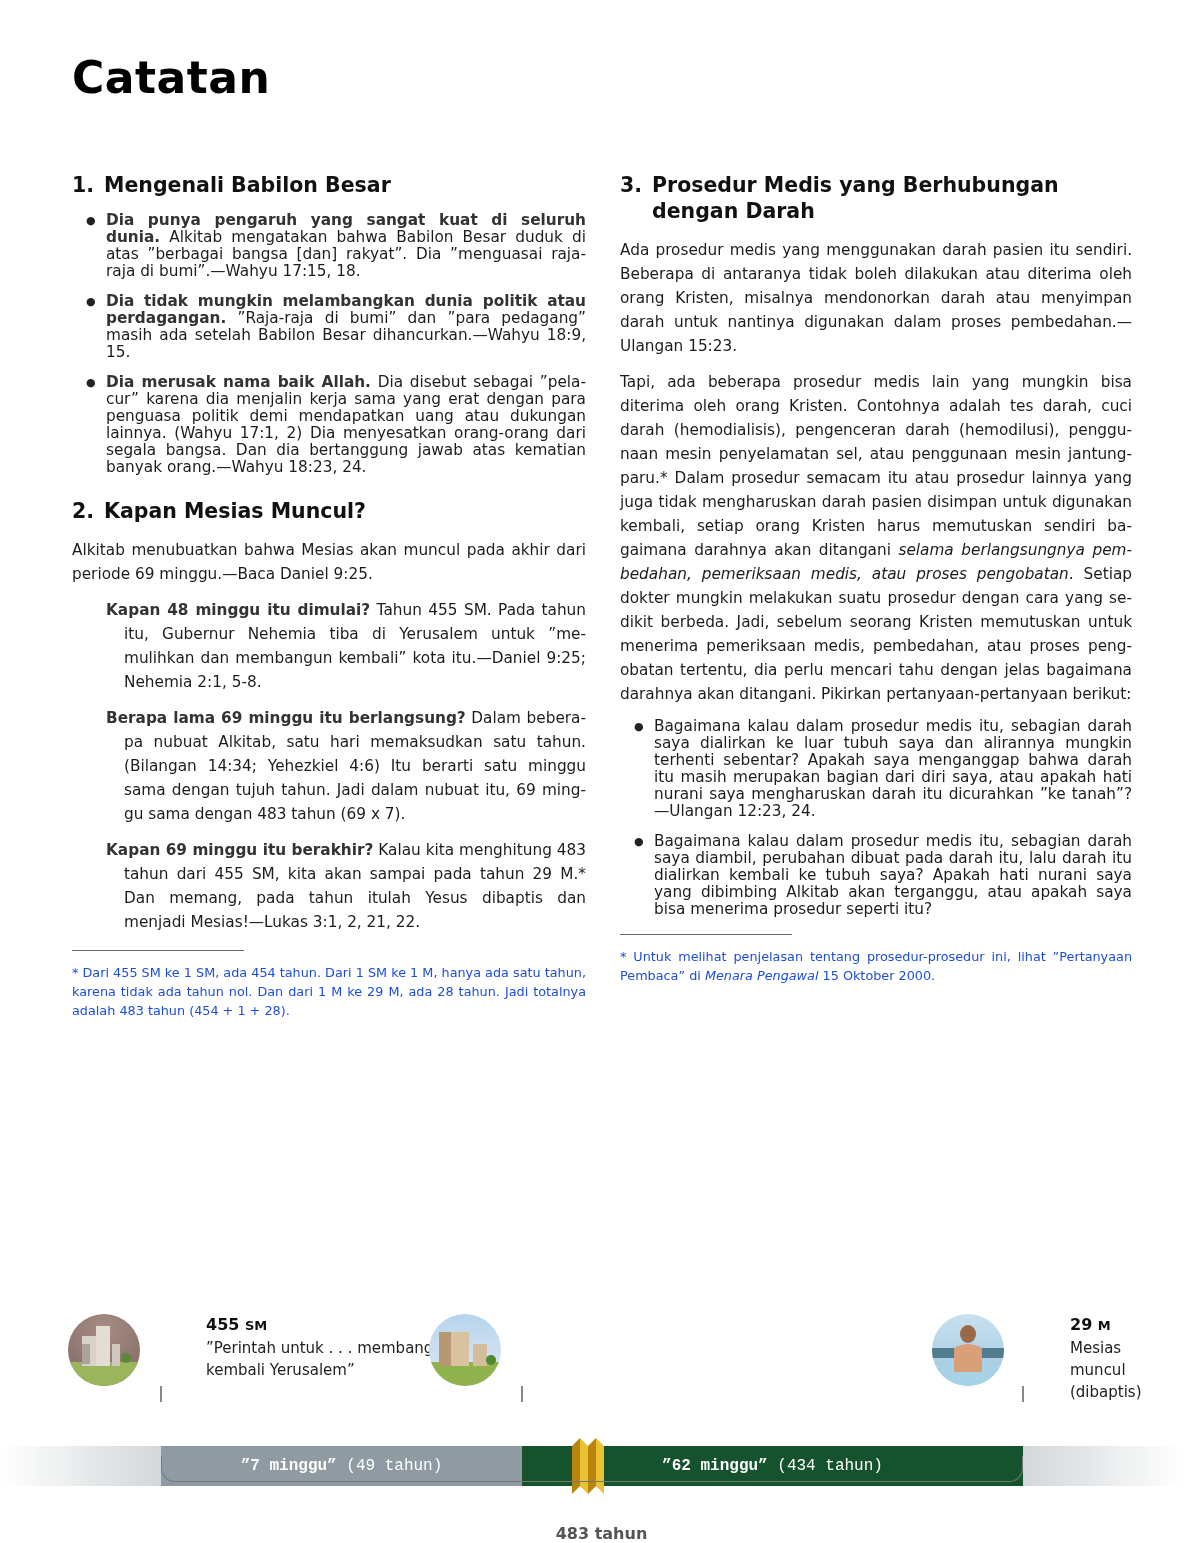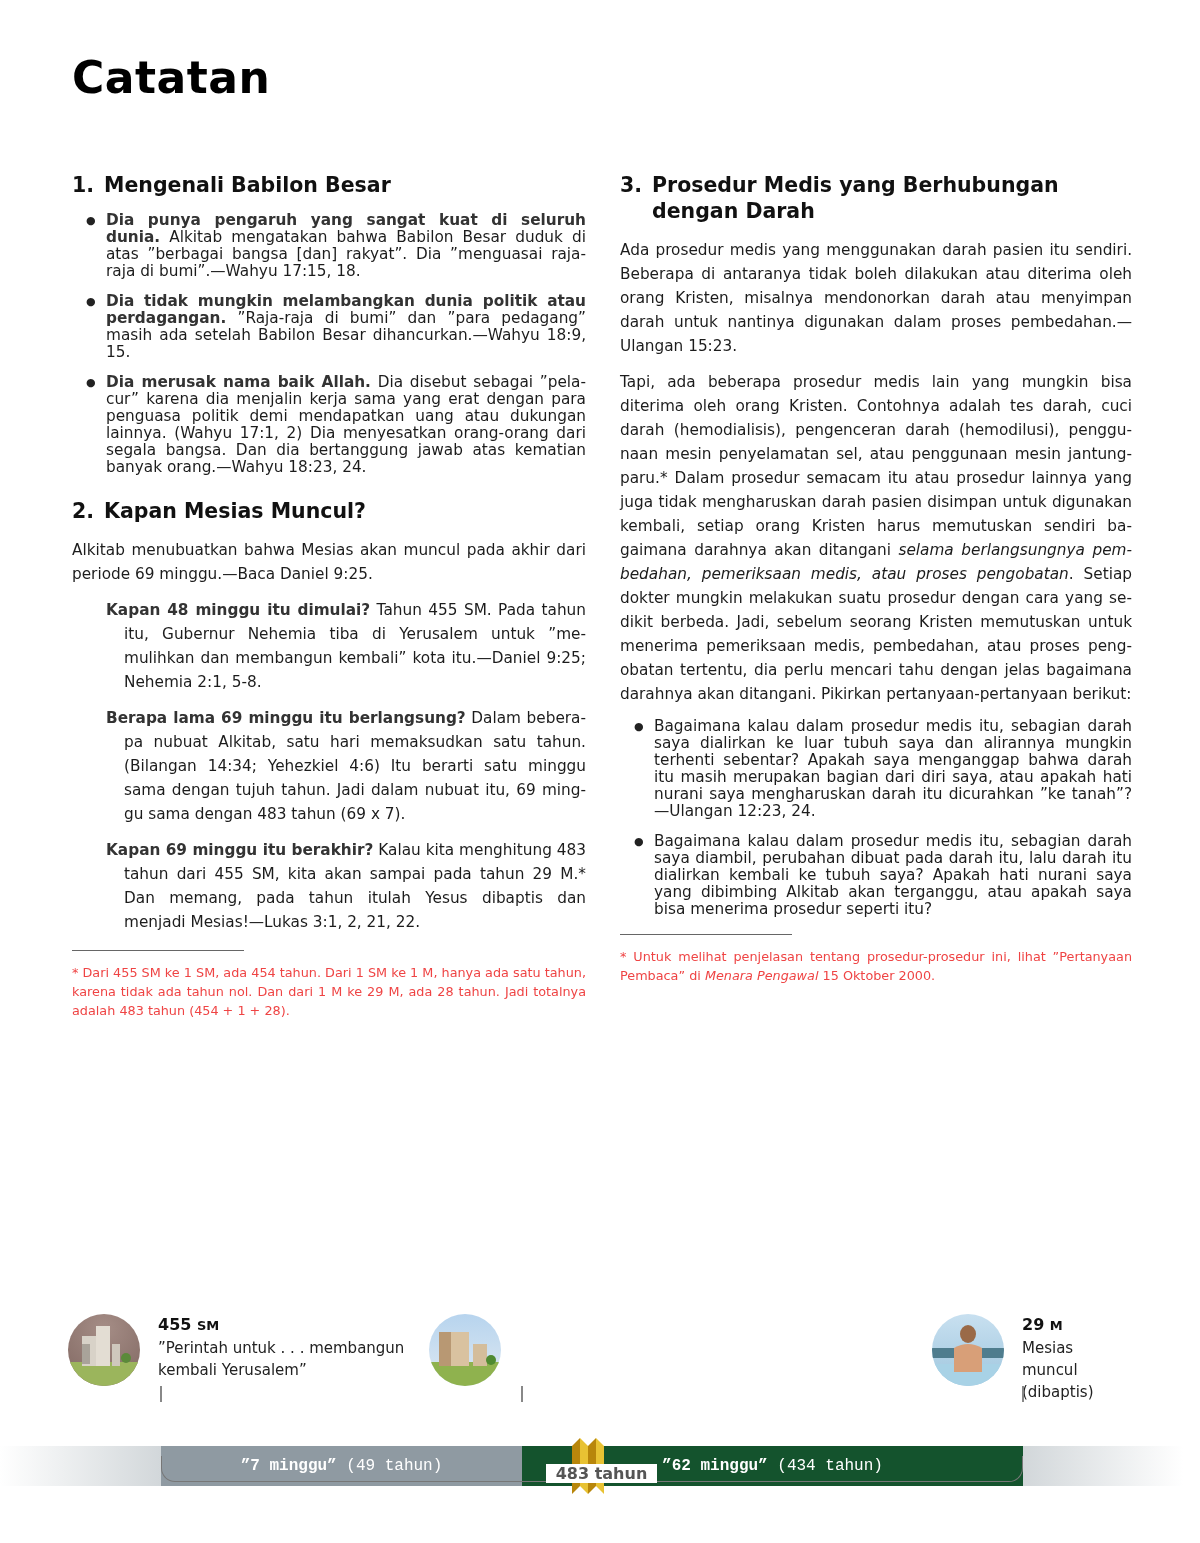--- a/index.html
+++ b/index.html
@@ -22,43 +22,43 @@
   i { font-style: italic; }
 
   ul.bullets { list-style: none; margin: 0 0 14px 0; }
   ul.bullets li { position: relative; padding-left: 34px; margin-bottom: 13px; font-size: 15.3px; line-height: 17px; text-align: justify; }
   ul.bullets li::before { content: "●"; position: absolute; left: 14px; top: 0; font-size: 11px; color: #222; }
 
   .qa { padding-left: 34px; text-indent: -18px; margin-left: 18px; margin-bottom: 12px; font-size: 15.3px; line-height: 24px; text-align: justify; }
   .qa b { color: #333; }
 
   .fn-rule { width: 172px; border-top: 1.5px solid #666; margin: 16px 0 12px 0; }
-  .footnote { font-size: 12.8px; line-height: 19px; color: #ef4444; }
+  .footnote { font-size: 12.8px; line-height: 19px; color: #1d4ed8; }
 
   .sec2 { margin-top: 22px; }
-  .tl-event { position: absolute; top: 12px; display: flex; }
+  .tl-event { position: absolute; top: 12px; display: flex; gap: 48px; }
   .tl-avatar { width: 72px; height: 72px; border-radius: 50%; flex: none; overflow: hidden; position: relative; }
   .tl-text { margin-left: 18px; font-size: 15px; line-height: 22px; color: #222; }
   .tl-year { font-weight: bold; font-size: 16px; color: #111; }
   .tl-year small { font-size: 13px; }
 
   .tl-tick { position: absolute; width: 1.5px; background: #888; height: 16px; top: 1386px; }
 
   .bar-wrap { position: absolute; top: 1446px; height: 40px; font-family: Liberation Mono, monospace; }
   .bar-fade-left { left: 0; width: 161px; background: linear-gradient(to right, rgba(210,215,218,0) 0%, #d2d7da 100%); }
   .bar-grey { left: 161px; width: 361px; background: #8f9aa2; }
   .bar-gold { left: 522px; width: 501px; background: #14532d; }
   .bar-fade-right { left: 1023px; width: 160px; background: linear-gradient(to right, #d2d7da 0%, rgba(210,215,218,0) 100%); }
   .bar-label { position: absolute; width: 100%; top: 0; line-height: 40px; text-align: center; color: #fff; font-size: 16px; }
   .bar-label b { color: #fff; }
 
   .dot { position: absolute; width: 10px; height: 10px; background: #fff; border-radius: 50%; top: 1426px; }
 
   .bracket { position: absolute; left: 161px; top: 1456px; width: 862px; height: 26px; border: 1.5px solid #777; border-top: none; border-radius: 0 0 14px 14px; }
-  .bracket-label { position: absolute; left: 0; width: 1183px; top: 1464px; text-align: center; }
+  .bracket-label { position: absolute; left: 0; width: 1183px; top: 1524px; text-align: center; }
   .bracket-label span { background: #fff; padding: 0 10px; font-weight: bold; color: #555; font-size: 16px; margin-left: 20px; }
 </style>
 </head>
 <body>
 
 <h1 class="page-title">Catatan</h1>
 
 <div class="col col-left">
   <section>
     <h2 class="sec-title">

